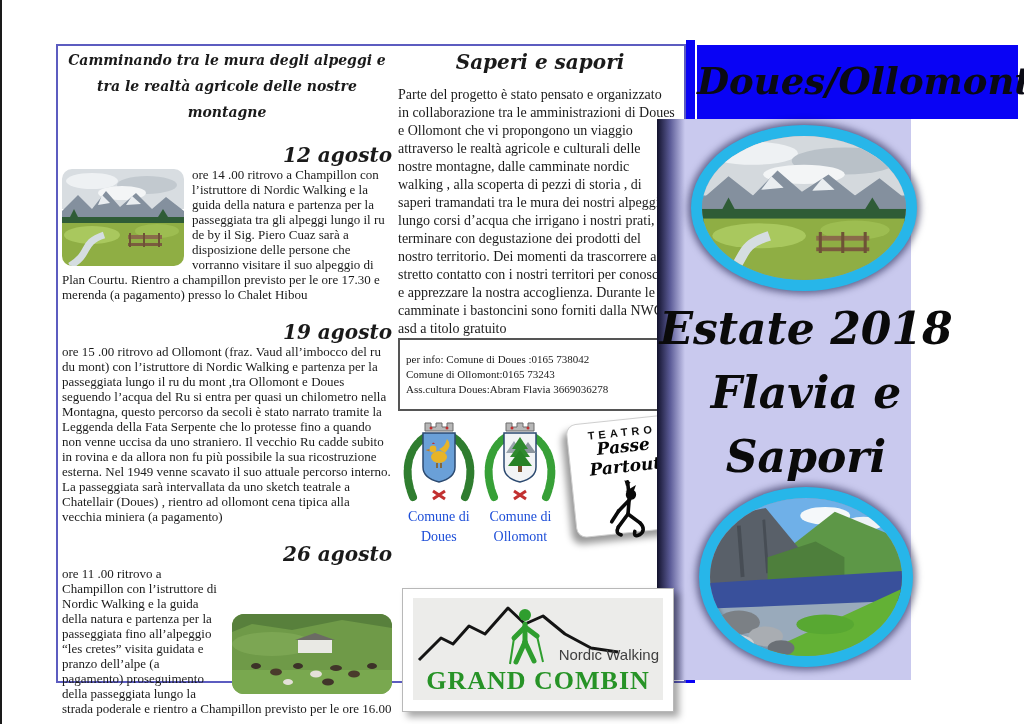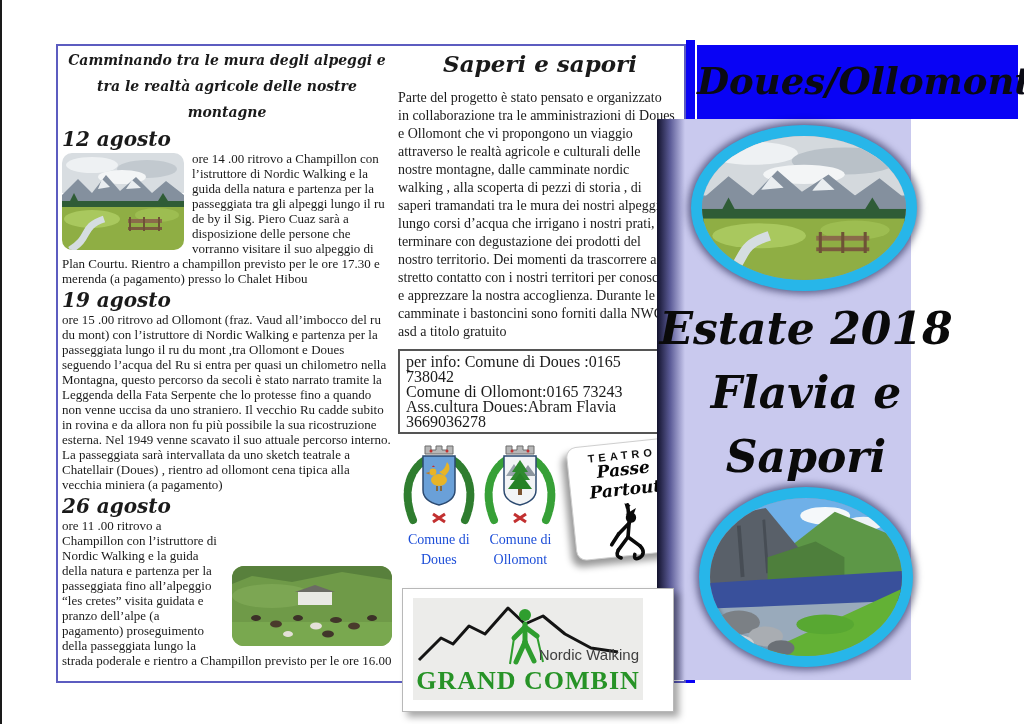--- a/index.html
+++ b/index.html
@@ -5,49 +5,49 @@
   html,body{margin:0;padding:0;}
   .page{position:relative;width:1024px;height:724px;background:#ffffff;overflow:hidden;
         font-family:"Liberation Serif",serif;color:#1a1a1a;}
   .edge-line{position:absolute;left:0;top:0;width:2px;height:724px;background:#1a1a1a;}
   .main-box{position:absolute;left:56px;top:44px;width:626px;height:635px;border:2px solid #5c5cc0;background:transparent;}
 
   
   .left-col{position:absolute;left:62px;top:47px;width:330px;}
   .lc-title{text-align:center;font-size:14px;line-height:26px;font-weight:bold;font-style:italic;
             font-family:"DejaVu Serif",serif;}
-  .lc-date{text-align:left;font-size:20px;line-height:22px;font-weight:bold;font-style:italic;
-           font-family:"DejaVu Serif",serif;margin-top:3px;}
+  .lc-date{text-align:right;font-size:20px;line-height:22px;font-weight:bold;font-style:italic;
+           font-family:"DejaVu Serif",serif;margin-top:19px;}
   .event{font-size:13px;line-height:15px;text-align:left;margin-top:1px;overflow:visible;}
   .event::after{content:"";display:block;clear:both;}
   .photo{overflow:hidden;}
   .photo svg{display:block;width:100%;height:100%;}
   .photo-left{float:left;width:122px;height:97px;margin:2px 8px 2px 0;border-radius:10px;}
   .photo-right{float:right;width:160px;height:80px;margin:48px 0 0 8px;border-radius:12px;}
 
   
   .mid-col{position:absolute;left:398px;top:50px;width:284px;}
-  .mc-heading{text-align:center;font-size:23px;font-weight:bold;font-style:italic;
+  .mc-heading{text-align:center;font-size:20px;font-weight:bold;font-style:italic;
               font-family:"DejaVu Serif",serif;}
   .mc-body{margin-top:12px;font-size:14px;line-height:18px;width:278px;}
-  .info-box{margin-top:8px;border:2px solid #555;padding:3px 6px;font-size:16px;line-height:15px;width:266px;}
+  .info-box{border:2px solid #555;padding:12px 6px;font-size:11px;line-height:15px;width:266px;}
   .logos-row{margin-top:8px;display:flex;align-items:flex-start;}
   .crest{width:84px;text-align:center;}
   .crest svg{display:block;margin:0 auto;}
   .crest-label{color:#1d4ed8;font-size:14px;line-height:20px;}
   .teatro-card{width:112px;height:106px;background:#ffffff;border:1px solid #cfcfcf;border-radius:10px;
                margin-left:10px;transform:rotate(-6deg);box-shadow:-5px 6px 7px rgba(0,0,0,0.40);
                text-align:center;padding-top:6px;}
   .teatro-top{font-family:"Liberation Sans",sans-serif;font-size:11px;font-weight:bold;letter-spacing:4px;color:#111;}
   .teatro-name{font-family:"DejaVu Serif",serif;font-size:17px;font-weight:bold;font-style:italic;color:#050505;margin-top:-2px;}
 
   
   .gc-card{position:absolute;left:402px;top:588px;width:270px;height:122px;background:#ffffff;
            border:1px solid #b8b8b8;box-shadow:5px 5px 7px rgba(0,0,0,0.35);z-index:6;}
-  .gc-inner{position:absolute;left:10px;top:9px;width:230px;height:102px;background:#ececea;}
+  .gc-inner{position:absolute;left:10px;top:9px;width:250px;height:102px;background:#ececea;}
   .gc-inner svg{position:absolute;left:0;top:0;}
   .gc-nordic{position:absolute;right:4px;top:48px;font-family:"Liberation Sans",sans-serif;
              font-size:15px;color:#3f3f3f;}
   .gc-name{position:absolute;left:0;right:0;bottom:4px;text-align:center;font-family:"Liberation Serif",serif;
            font-weight:bold;font-size:26px;letter-spacing:1px;color:#279327;margin-top:14px;}
 
   
   .blue-bar{position:absolute;left:686px;top:40px;width:9px;height:643px;background:#0903f5;}
   .rp-header{position:absolute;left:697px;top:45px;width:321px;height:74px;background:#0903f5;}
   .rp-header span{display:block;text-align:center;line-height:72px;font-size:37px;font-weight:bold;

